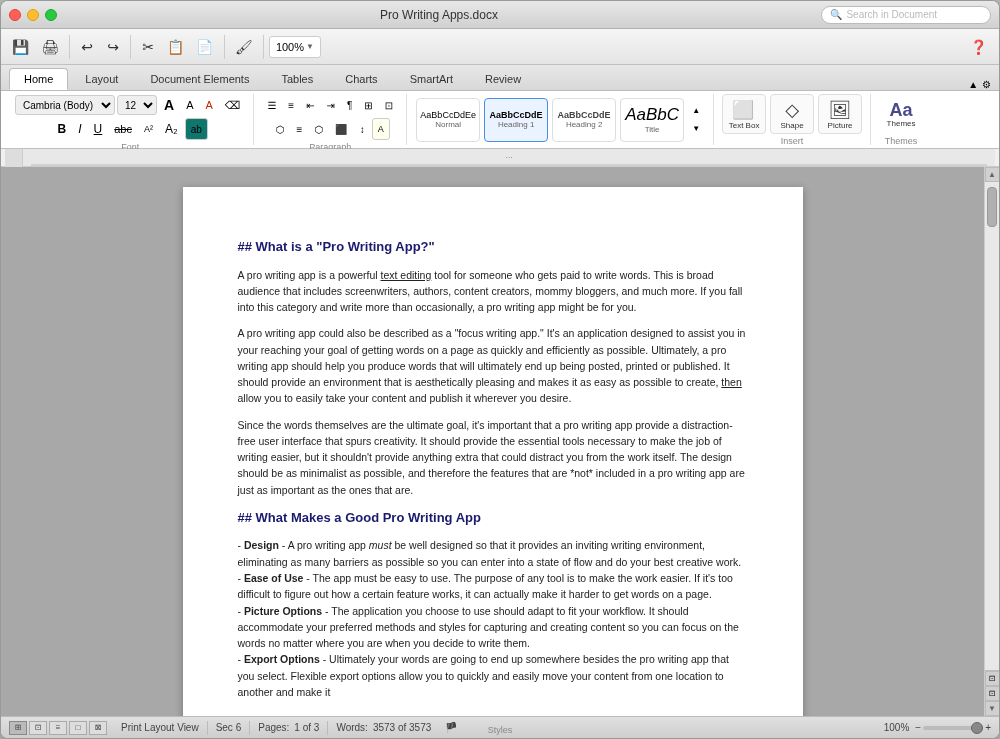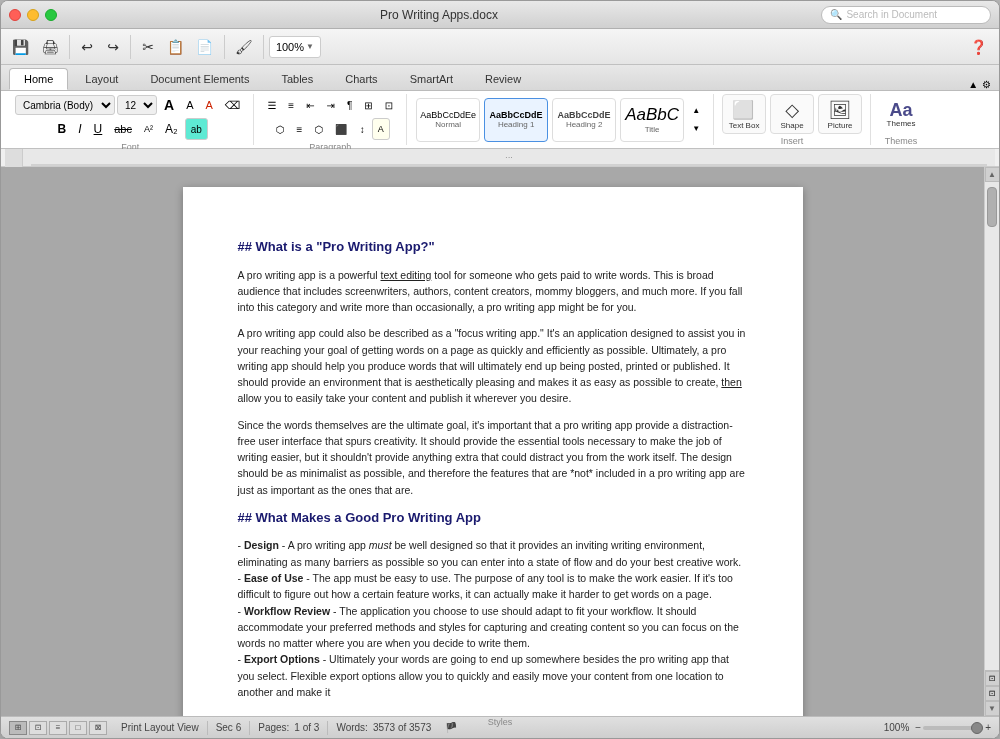--- a/index.html
+++ b/index.html
@@ -492,21 +492,21 @@
         <div class="rb-btn" style="font-size:11px;color:#cc2200;">A</div>
         <div class="rb-btn" style="font-size:11px;">⌫</div>
       </div>
       <div class="ribbon-row" style="margin-top:2px;">
         <div class="rb-btn bold-btn">B</div>
         <div class="rb-btn italic-btn">I</div>
         <div class="rb-btn underline-btn">U</div>
         <div class="rb-btn" style="text-decoration:line-through;font-size:11px;">abc</div>
         <div class="rb-btn" style="font-size:9px;">A²</div>
         <div class="rb-btn" style="font-size:12px;">A₂</div>
-        <div class="rb-btn" style="background:#5eead4;font-size:10px;border:1px solid #ccc;">ab</div>
+        <div class="rb-btn" style="background:#0f766e;font-size:10px;border:1px solid #ccc;">ab</div>
       </div>
       <div class="ribbon-group-label">Font</div>
     </div>
 
     <div class="ribbon-group">
       <div class="ribbon-row">
         <div class="rb-btn">☰</div>
         <div class="rb-btn">≡</div>
         <div class="rb-btn">⇤</div>
         <div class="rb-btn">⇥</div>
@@ -541,21 +541,21 @@
         </div>
         <div class="style-box">
           <div class="style-preview title-style" style="font-size:17px;font-style:italic;">AaBbC</div>
           <div class="style-label">Title</div>
         </div>
         <div style="display:flex;flex-direction:column;justify-content:center;gap:2px;">
           <div class="rb-btn" style="font-size:8px;height:16px;">▲</div>
           <div class="rb-btn" style="font-size:8px;height:16px;">▼</div>
         </div>
       </div>
-      <div class="ribbon-group-label" style="position:absolute;bottom:12px;left:50%;transform:translateX(-50%);">Styles</div>
+      <div class="ribbon-group-label" style="position:absolute;bottom:4px;left:50%;transform:translateX(-50%);">Styles</div>
     </div>
 
     <div class="ribbon-group">
       <div style="display:flex;flex-direction:row;gap:4px;flex:1;align-items:center;">
         <div class="insert-large-btn">
           <span style="font-size:18px;">⬜</span>
           <span>Text Box</span>
         </div>
         <div class="insert-large-btn">
           <span style="font-size:18px;">◇</span>
@@ -601,21 +601,21 @@
         <p class="doc-para">A pro writing app could also be described as a "focus writing app." It's an application designed to assist you in your reaching your goal of getting words on a page as quickly and efficiently as possible. Ultimately, a pro writing app should help you produce words that will ultimately end up being posted, printed or published. It should provide an environment that is aesthetically pleasing and makes it as easy as possible to create, <u>then</u> allow you to easily take your content and publish it wherever you desire.</p>
 
         <p class="doc-para">Since the words themselves are the ultimate goal, it's important that a pro writing app provide a distraction-free user interface that spurs creativity. It should provide the essential tools necessary to make the job of writing easier, but it shouldn't provide anything extra that could distract you from the work itself. The design should be as minimalist as possible, and therefore the features that are *not* included in a pro writing app are just as important as the ones that are.</p>
 
         <div class="doc-heading">## What Makes a Good Pro Writing App</div>
 
 
         <p class="doc-para">
           - <strong>Design</strong> - A pro writing app <em>must</em> be well designed so that it provides an inviting writing environment, eliminating as many barriers as possible so you can enter into a state of flow and do your best creative work.<br>
           - <strong>Ease of Use</strong> - The app must be easy to use. The purpose of any tool is to make the work easier. If it's too difficult to figure out how a certain feature works, it can actually make it harder to get words on a page.<br>
-          - <strong>Workflow Review</strong> - The application you choose to use should adapt to fit your workflow. It should accommodate your preferred methods and styles for capturing and creating content so you can focus on the words no matter where you are when you decide to write them.<br>
+          - <strong>Picture Options</strong> - The application you choose to use should adapt to fit your workflow. It should accommodate your preferred methods and styles for capturing and creating content so you can focus on the words no matter where you are when you decide to write them.<br>
           - <strong>Export Options</strong> - Ultimately your words are going to end up somewhere besides the pro writing app that you select. Flexible export options allow you to quickly and easily move your content from one location to another and make it
         </p>
       </div>
     </div>
 
     <div class="scrollbar-v">
       <div class="scroll-arrow">▲</div>
       <div class="scroll-track">
         <div class="scroll-thumb"></div>
       </div>

